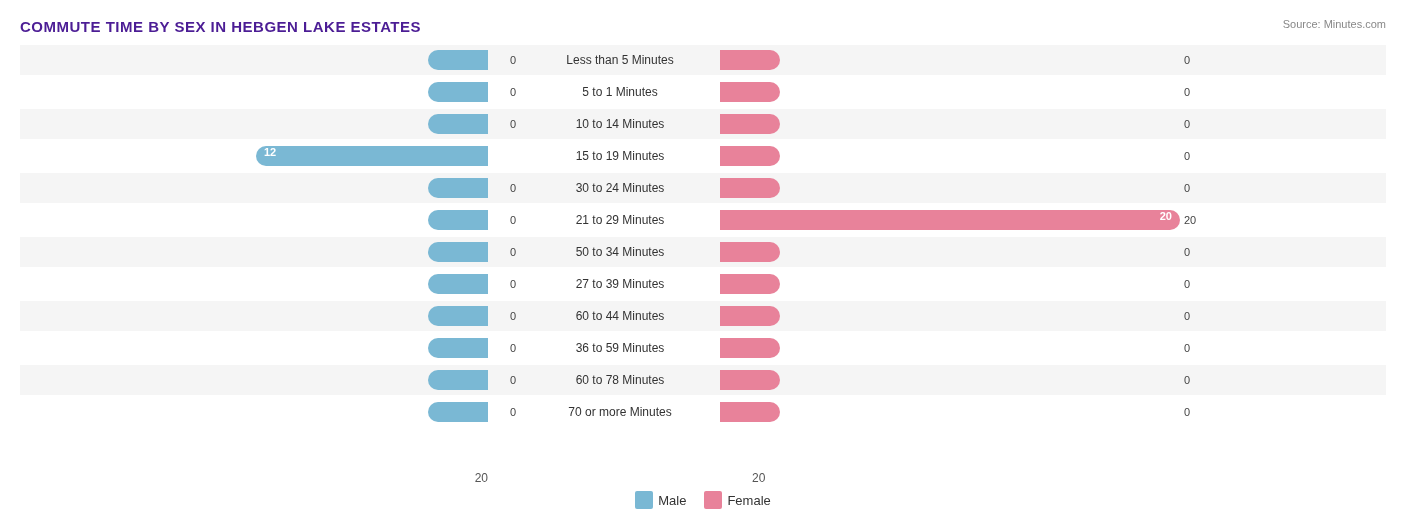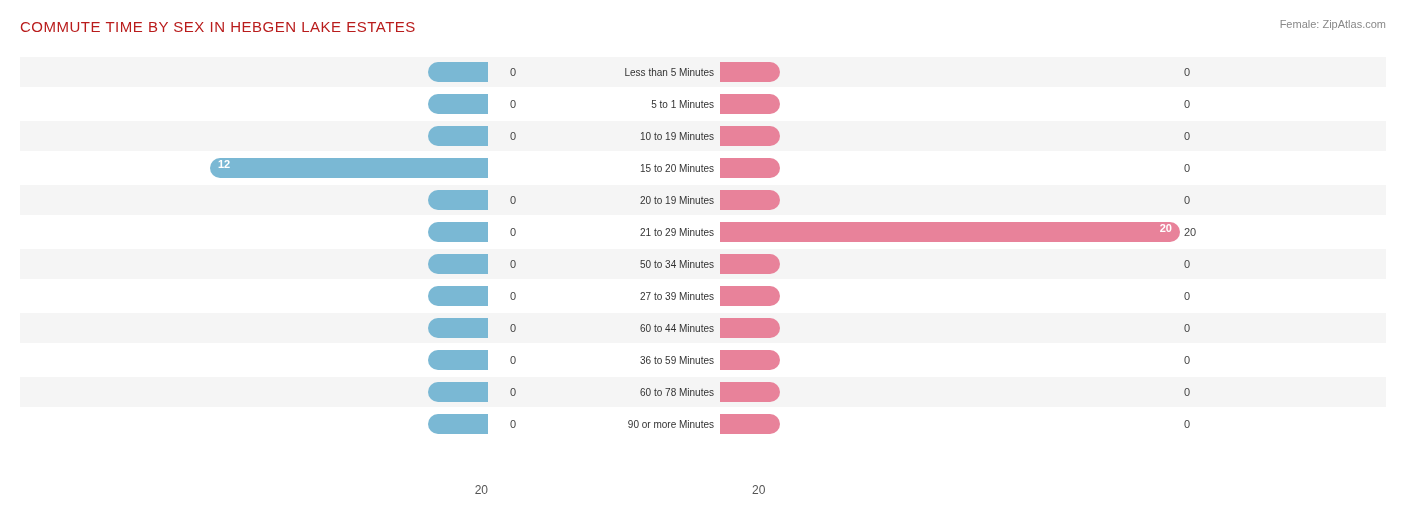--- a/index.html
+++ b/index.html
@@ -11,24 +11,24 @@
       overflow: hidden;
     }
     .chart-container {
       width: 1406px;
       height: 523px;
       padding: 18px 20px 40px 20px;
       position: relative;
     }
     .chart-title {
       font-size: 15px;
-      font-weight: normal;
-      color: #b91c1c;
+      font-weight: bold;
+      color: #4c1d95;
       letter-spacing: 0.5px;
-      margin-bottom: 22px;
+      margin-bottom: 10px;
       text-transform: uppercase;
     }
     .source-label {
       position: absolute;
       top: 18px;
       right: 20px;
       font-size: 11px;
       color: #888;
     }
     .chart-area {
@@ -66,22 +66,22 @@
     }
     .left-bar {
       height: 20px;
       background: #7ab8d4;
       border-radius: 10px 0 0 10px;
       transition: width 0.2s;
       position: relative;
     }
     .label-cell {
       width: 200px;
-      text-align: right;
-      font-size: 10px;
+      text-align: center;
+      font-size: 12px;
       color: #333;
       flex-shrink: 0;
       padding: 0 6px;
       white-space: nowrap;
     }
     .right-bar-container {
       width: 500px;
       display: flex;
       align-items: center;
       position: relative;
@@ -139,21 +139,21 @@
       width: 18px;
       height: 18px;
       border-radius: 2px;
     }
   </style>
 </head>
 <body>
 
 <div class="chart-container">
   <div class="chart-title">COMMUTE TIME BY SEX IN HEBGEN LAKE ESTATES</div>
-  <div class="source-label">Female: ZipAtlas.com</div>
+  <div class="source-label">Source: Minutes.com</div>
 
   <div class="chart-area" id="chart-area">
   <div class="row">
         <div class="left-bar-container" style="width: 500px; display: flex; align-items: center; justify-content: flex-end;">
           <div style="position: relative; display: flex; align-items: center; justify-content: flex-end; width: 460px; height: 20px;">
             <div class="left-bar" style="width: 60px; background: rgb(122, 184, 212); height: 20px; border-radius: 10px 0px 0px 10px;"></div>
           </div>
           <div class="left-value">0</div>
         </div>
         <div class="label-cell">Less than 5 Minutes</div>
@@ -179,53 +179,53 @@
           <div class="right-value">0</div>
         </div>
       </div>
       <div class="row">
         <div class="left-bar-container" style="width: 500px; display: flex; align-items: center; justify-content: flex-end;">
           <div style="position: relative; display: flex; align-items: center; justify-content: flex-end; width: 460px; height: 20px;">
             <div class="left-bar" style="width: 60px; background: rgb(122, 184, 212); height: 20px; border-radius: 10px 0px 0px 10px;"></div>
           </div>
           <div class="left-value">0</div>
         </div>
-        <div class="label-cell">10 to 19 Minutes</div>
-        <div class="right-bar-container" style="width: 500px; display: flex; align-items: center;">
-          <div style="position: relative; display: flex; align-items: center; width: 460px; height: 20px;">
-            <div class="right-bar" style="width: 60px; background: rgb(232, 130, 154); height: 20px; border-radius: 0px 10px 10px 0px;"></div>
-          </div>
-          <div class="right-value">0</div>
-        </div>
-      </div>
-      <div class="row">
-        <div class="left-bar-container" style="width: 500px; display: flex; align-items: center; justify-content: flex-end;">
-          <div style="position: relative; display: flex; align-items: center; justify-content: flex-end; width: 460px; height: 20px;">
-            <div class="left-bar" style="width: 278px; background: rgb(122, 184, 212); height: 20px; border-radius: 10px 0px 0px 10px; position: relative;">
+        <div class="label-cell">10 to 14 Minutes</div>
+        <div class="right-bar-container" style="width: 500px; display: flex; align-items: center;">
+          <div style="position: relative; display: flex; align-items: center; width: 460px; height: 20px;">
+            <div class="right-bar" style="width: 60px; background: rgb(232, 130, 154); height: 20px; border-radius: 0px 10px 10px 0px;"></div>
+          </div>
+          <div class="right-value">0</div>
+        </div>
+      </div>
+      <div class="row">
+        <div class="left-bar-container" style="width: 500px; display: flex; align-items: center; justify-content: flex-end;">
+          <div style="position: relative; display: flex; align-items: center; justify-content: flex-end; width: 460px; height: 20px;">
+            <div class="left-bar" style="width: 232px; background: rgb(122, 184, 212); height: 20px; border-radius: 10px 0px 0px 10px; position: relative;">
               <span style="position: absolute; left: 8px; font-size: 11px; color: rgb(255, 255, 255); font-weight: bold;">12</span>
             </div>
           </div>
           <div class="left-value"></div>
         </div>
-        <div class="label-cell">15 to 20 Minutes</div>
-        <div class="right-bar-container" style="width: 500px; display: flex; align-items: center;">
-          <div style="position: relative; display: flex; align-items: center; width: 460px; height: 20px;">
-            <div class="right-bar" style="width: 60px; background: rgb(232, 130, 154); height: 20px; border-radius: 0px 10px 10px 0px;"></div>
-          </div>
-          <div class="right-value">0</div>
-        </div>
-      </div>
-      <div class="row">
-        <div class="left-bar-container" style="width: 500px; display: flex; align-items: center; justify-content: flex-end;">
-          <div style="position: relative; display: flex; align-items: center; justify-content: flex-end; width: 460px; height: 20px;">
-            <div class="left-bar" style="width: 60px; background: rgb(122, 184, 212); height: 20px; border-radius: 10px 0px 0px 10px;"></div>
-          </div>
-          <div class="left-value">0</div>
-        </div>
-        <div class="label-cell">20 to 19 Minutes</div>
+        <div class="label-cell">15 to 19 Minutes</div>
+        <div class="right-bar-container" style="width: 500px; display: flex; align-items: center;">
+          <div style="position: relative; display: flex; align-items: center; width: 460px; height: 20px;">
+            <div class="right-bar" style="width: 60px; background: rgb(232, 130, 154); height: 20px; border-radius: 0px 10px 10px 0px;"></div>
+          </div>
+          <div class="right-value">0</div>
+        </div>
+      </div>
+      <div class="row">
+        <div class="left-bar-container" style="width: 500px; display: flex; align-items: center; justify-content: flex-end;">
+          <div style="position: relative; display: flex; align-items: center; justify-content: flex-end; width: 460px; height: 20px;">
+            <div class="left-bar" style="width: 60px; background: rgb(122, 184, 212); height: 20px; border-radius: 10px 0px 0px 10px;"></div>
+          </div>
+          <div class="left-value">0</div>
+        </div>
+        <div class="label-cell">30 to 24 Minutes</div>
         <div class="right-bar-container" style="width: 500px; display: flex; align-items: center;">
           <div style="position: relative; display: flex; align-items: center; width: 460px; height: 20px;">
             <div class="right-bar" style="width: 60px; background: rgb(232, 130, 154); height: 20px; border-radius: 0px 10px 10px 0px;"></div>
           </div>
           <div class="right-value">0</div>
         </div>
       </div>
       <div class="row">
         <div class="left-bar-container" style="width: 500px; display: flex; align-items: center; justify-content: flex-end;">
           <div style="position: relative; display: flex; align-items: center; justify-content: flex-end; width: 460px; height: 20px;">
@@ -318,29 +318,39 @@
           <div class="right-value">0</div>
         </div>
       </div>
       <div class="row">
         <div class="left-bar-container" style="width: 500px; display: flex; align-items: center; justify-content: flex-end;">
           <div style="position: relative; display: flex; align-items: center; justify-content: flex-end; width: 460px; height: 20px;">
             <div class="left-bar" style="width: 60px; background: rgb(122, 184, 212); height: 20px; border-radius: 10px 0px 0px 10px;"></div>
           </div>
           <div class="left-value">0</div>
         </div>
-        <div class="label-cell">90 or more Minutes</div>
+        <div class="label-cell">70 or more Minutes</div>
         <div class="right-bar-container" style="width: 500px; display: flex; align-items: center;">
           <div style="position: relative; display: flex; align-items: center; width: 460px; height: 20px;">
             <div class="right-bar" style="width: 60px; background: rgb(232, 130, 154); height: 20px; border-radius: 0px 10px 10px 0px;"></div>
           </div>
           <div class="right-value">0</div>
         </div>
       </div>
     </div>
 
   <div class="axis-row">
     <div class="axis-left">20</div>
     <div class="axis-spacer"></div>
     <div class="axis-right">20</div>
   </div>
 
+  <div class="legend-row">
+    <div class="legend-item">
+      <div class="legend-swatch" id="male-swatch" style="background: rgb(122, 184, 212);"></div>
+      <span>Male</span>
+    </div>
+    <div class="legend-item">
+      <div class="legend-swatch" id="female-swatch" style="background: rgb(232, 130, 154);"></div>
+      <span>Female</span>
+    </div>
+  </div>
 </div>
 
 </body></html>

